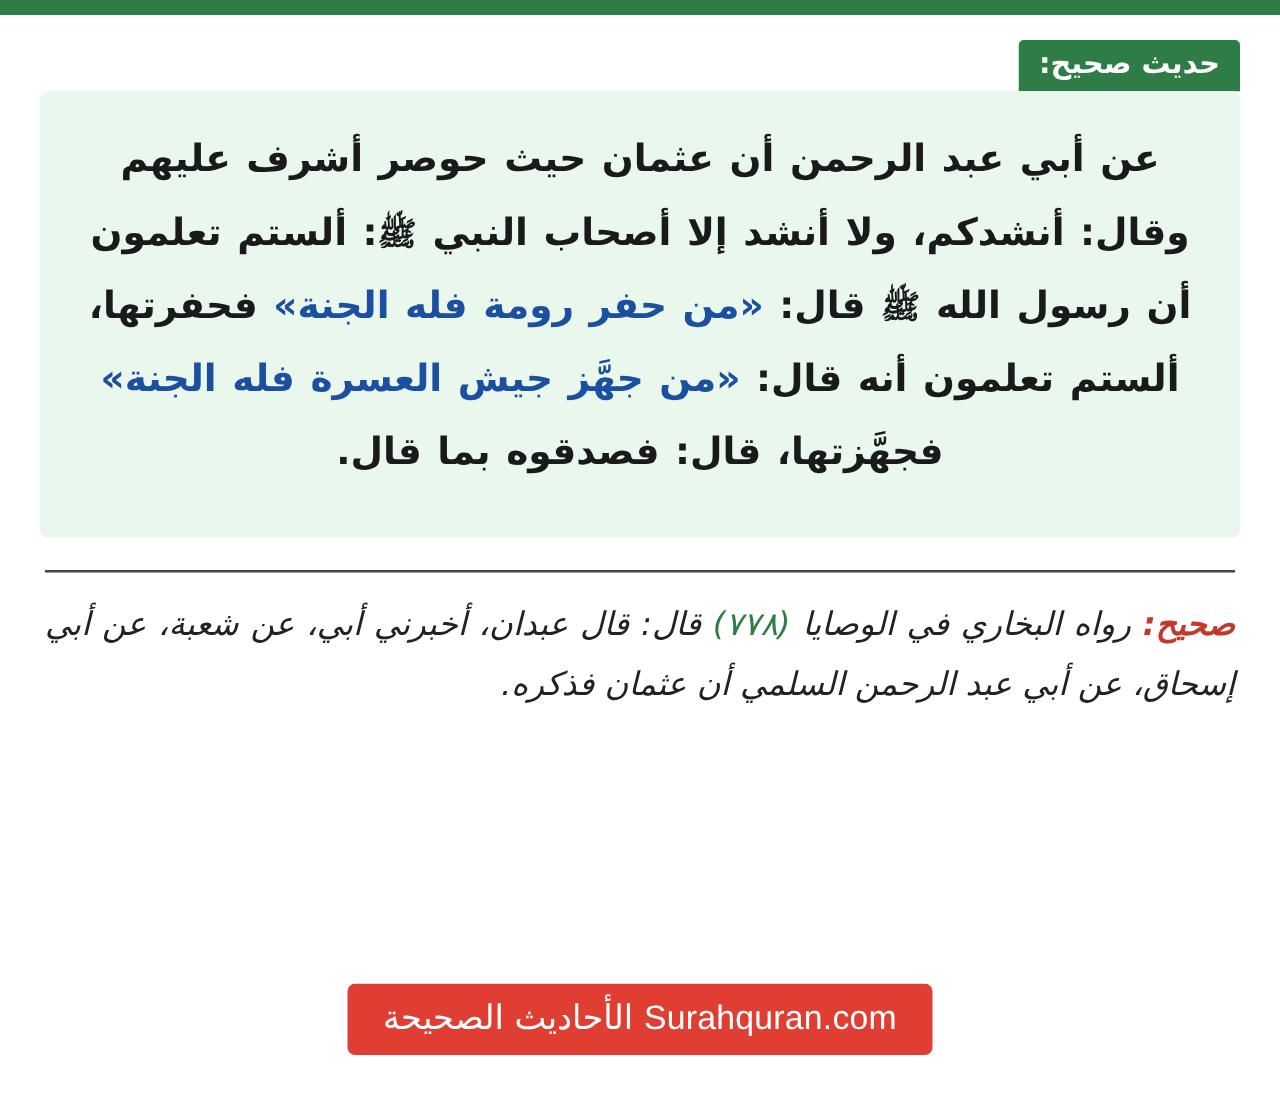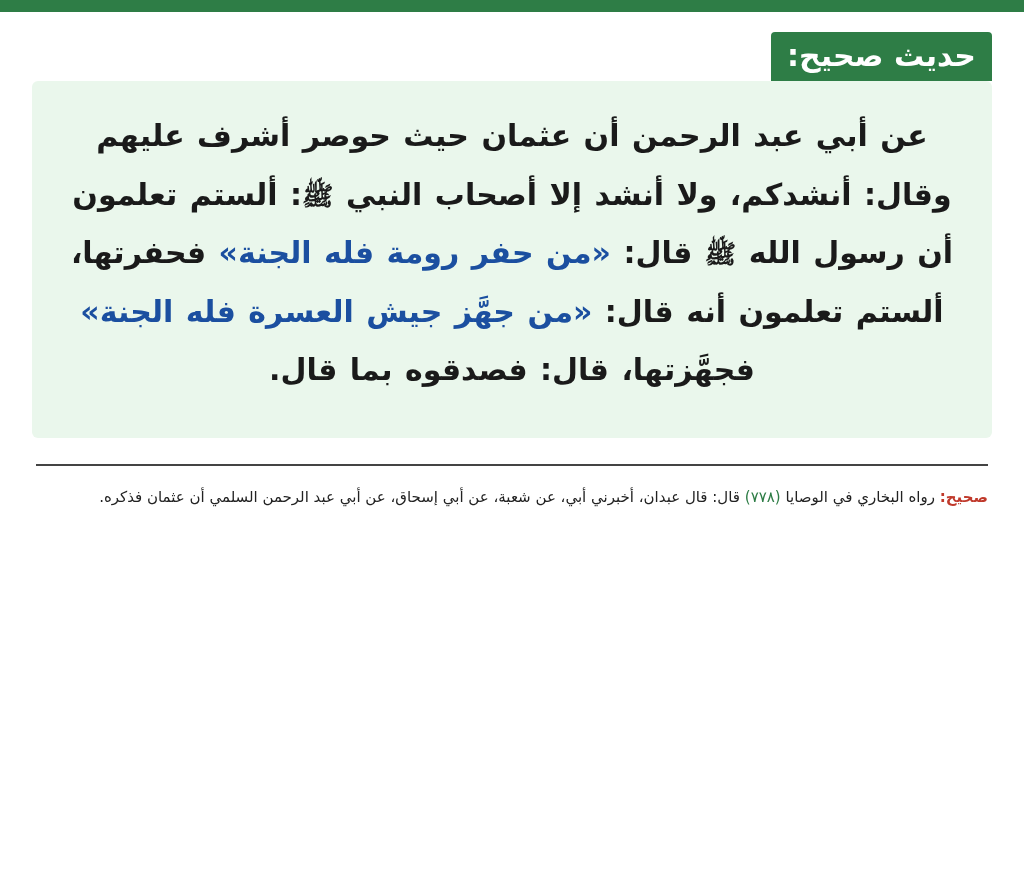--- a/index.html
+++ b/index.html
@@ -30,21 +30,21 @@
     flex-direction: column;
   }
   .label-row {
     display: flex;
     justify-content: flex-start;
     direction: rtl;
   }
   .grade-label {
     background: #2e7d46;
     color: #ffffff;
-    font-size: 30px;
+    font-size: 23px;
     font-weight: bold;
     padding: 7px 16px 9px 16px;
     border-radius: 4px 4px 0 0;
     line-height: 1.1;
     white-space: nowrap;
   }
   .hadith-box {
     background: #eaf7ec;
     border-radius: 6px;
     padding: 26px 34px 38px 34px;
@@ -67,24 +67,25 @@
     color: #1a1a1a;
   }
   .divider {
     margin: 26px 4px 0 4px;
     border-top: 2px solid #444444;
   }
   .takhrij {
     direction: rtl;
     text-align: justify;
     text-align-last: right;
-    font-size: 15px;
+    font-size: 26px;
     line-height: 1.85;
     color: #222222;
     padding: 18px 4px 0 4px;
+    font-style: italic;
   }
   .takhrij .grade-word {
     color: #c0392b;
     font-weight: bold;
   }
   .takhrij .ref-num {
     color: #2e7d46;
     font-weight: normal;
   }
   .footer {
@@ -135,14 +136,20 @@
 
   <div class="divider"></div>
 
   <div class="takhrij">
     <span class="grade-word">صحيح:</span>
     <span>رواه البخاري في الوصايا</span>
     <span class="ref-num">(٧٧٨)</span>
     <span>قال: قال عبدان، أخبرني أبي، عن شعبة، عن أبي إسحاق، عن أبي عبد الرحمن السلمي أن عثمان فذكره.</span>
   </div>
 
+  <div class="footer">
+    <div class="footer-banner">
+      <span class="site">Surahquran.com</span>
+      <span>الأحاديث الصحيحة</span>
+    </div>
+  </div>
 
 </div>
 
 </body></html>

